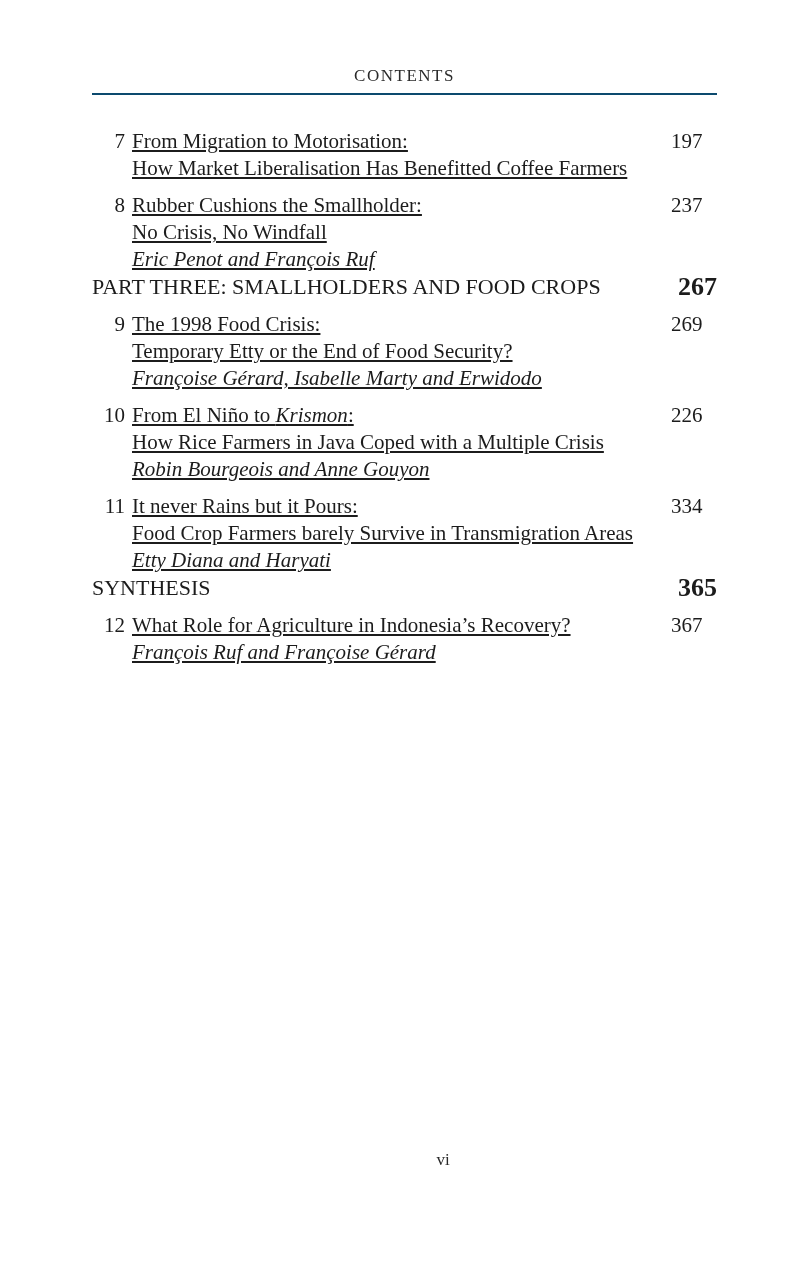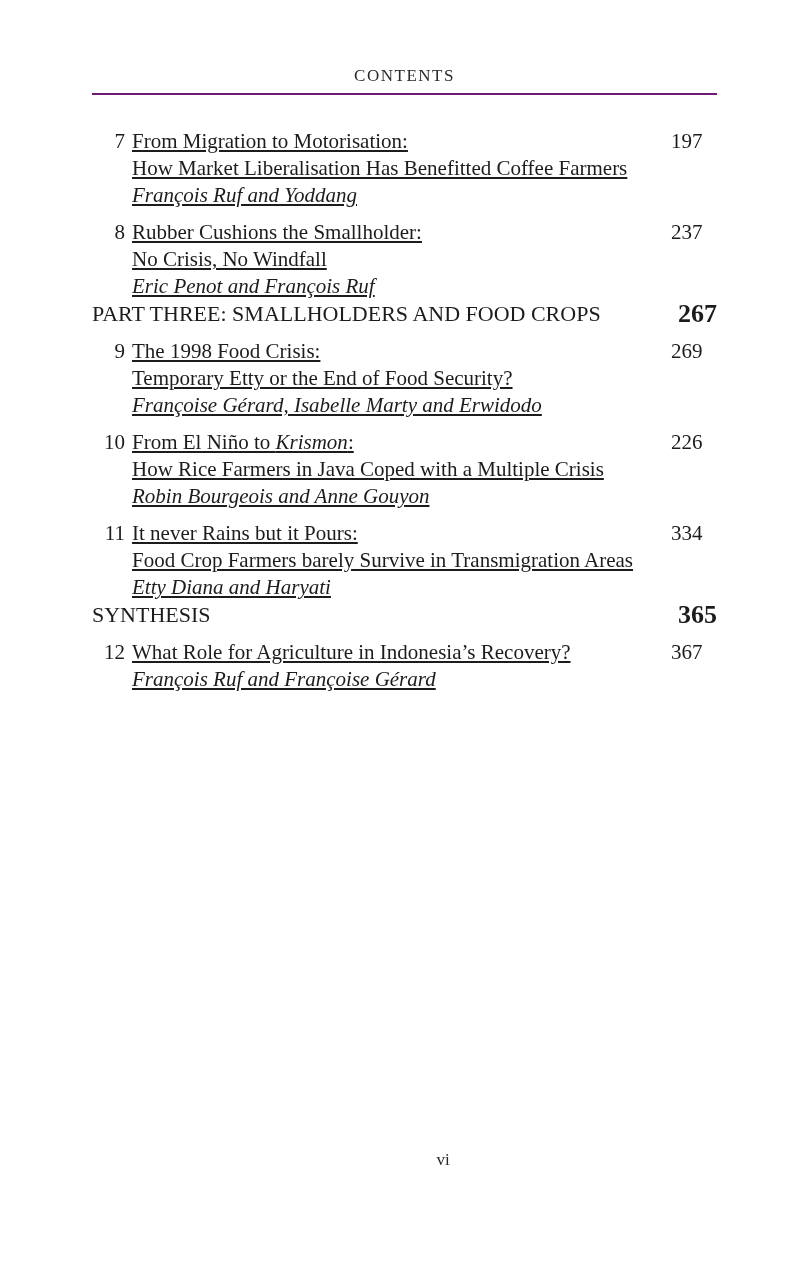--- a/index.html
+++ b/index.html
@@ -21,21 +21,21 @@
     left: 92px;
     top: 66px;
     width: 625px;
   }
   .toc-header {
     text-align: center;
     font-size: 17px;
     letter-spacing: 1.5px;
     color: #2a2a2a;
     padding-bottom: 7px;
-    border-bottom: 2px solid #701a75;
+    border-bottom: 2px solid #0c4a6e;
   }
   .toc-list {
     padding-top: 33px;
   }
   .toc-entry {
     display: flex;
     align-items: flex-start;
     margin-top: 10px;
     font-size: 21px;
     line-height: 27px;
@@ -101,21 +101,20 @@
 
     <div class="toc-header">CONTENTS</div>
 
     <div class="toc-list">
 
       <div class="toc-entry first">
         <div class="entry-num">7</div>
         <div class="entry-body">
           <span class="entry-line">From Migration to Motorisation:</span>
           <span class="entry-line">How Market Liberalisation Has Benefitted Coffee Farmers</span>
-          <span class="entry-line entry-authors">François Ruf and Yoddang</span>
         </div>
         <div class="entry-page">197</div>
       </div>
 
       <div class="toc-entry">
         <div class="entry-num">8</div>
         <div class="entry-body">
           <span class="entry-line">Rubber Cushions the Smallholder:</span>
           <span class="entry-line">No Crisis, No Windfall</span>
           <span class="entry-line entry-authors">Eric Penot and François Ruf</span>

